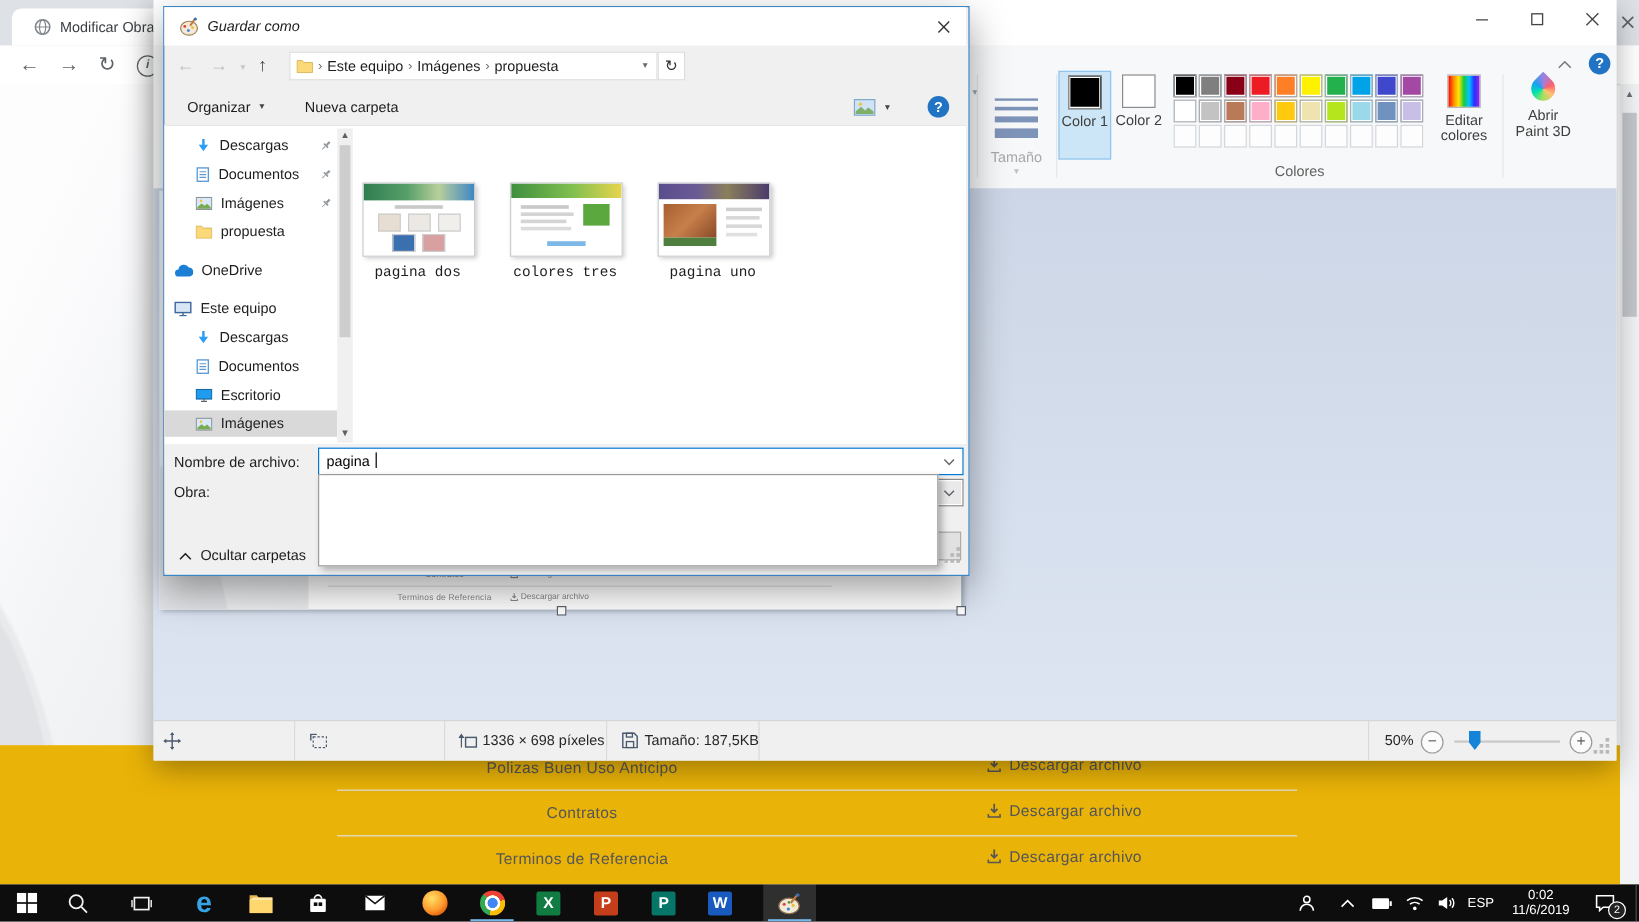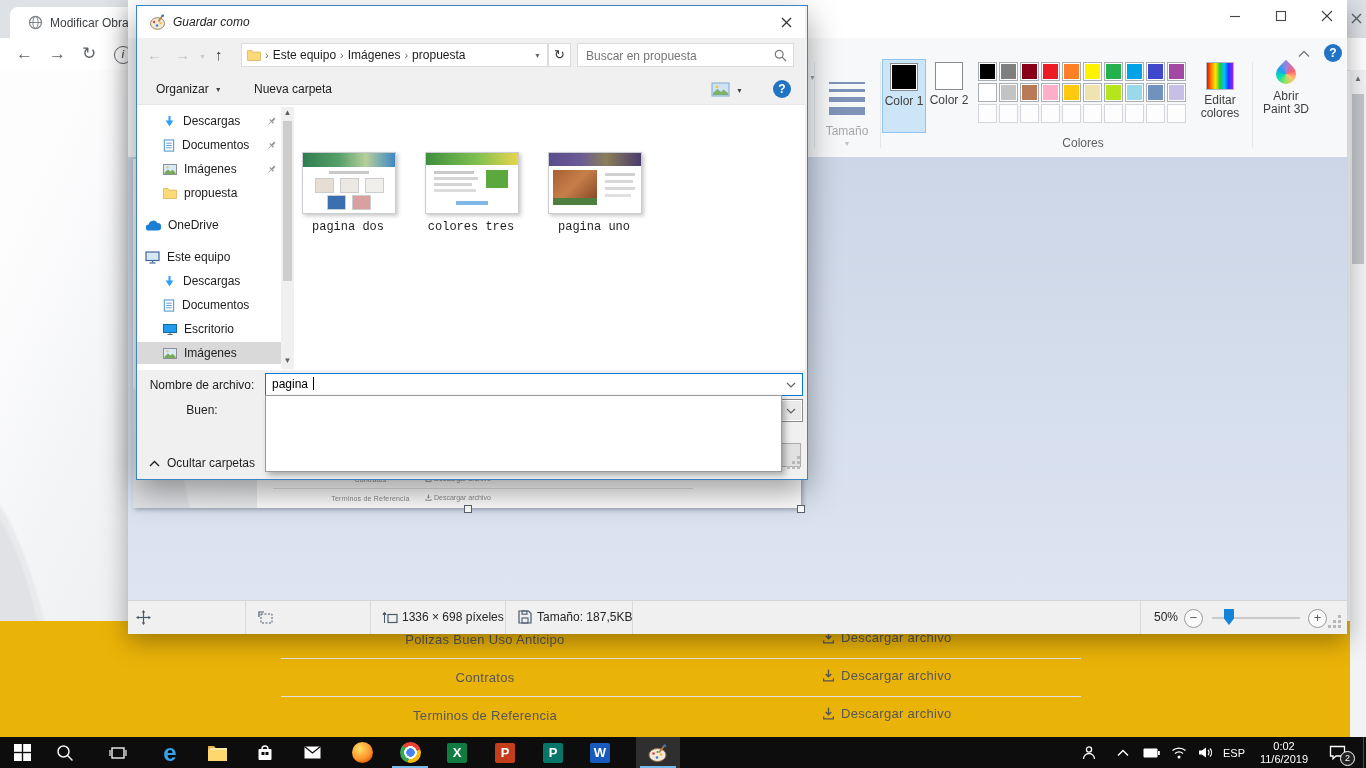--- a/index.html
+++ b/index.html
@@ -90,21 +90,21 @@
   .sb-item.sel{background:#d9d9d9;}
   .sb-scroll{left:144px;top:2px;width:13px;height:262px;background:#f0f0f0;}
   .sb-thumbbar{left:146px;top:16px;width:9px;height:160px;background:#cdcdcd;}
   .sb-arrow{left:146px;width:9px;font-size:8px;color:#606060;text-align:center;line-height:10px;}
   .files{left:165px;top:47px;display:flex;gap:31px;font-family:Liberation Mono, monospace;}
   .file{width:92px;text-align:center;}
   .thumb{position:relative;width:92px;height:60px;background:#fff;border:1px solid #c9ccd1;
     box-shadow:2px 2px 4px rgba(0,0,0,.22);overflow:hidden;}
   .fname{margin-top:6px;font-size:12px;color:#1d1d1d;}
   .d-footer{left:0;top:364px;width:668px;height:107px;background:#f0f0f0;}
-  .flabel{font-size:12px;color:#1d1d1d;text-align:center;width:114px;}
+  .flabel{font-size:12px;color:#1d1d1d;text-align:left;width:114px;}
   .fninput{left:128px;top:3px;width:538px;height:23px;background:#fff;border:1px solid #0078d7;box-sizing:border-box;
     font-size:12px;color:#000;line-height:21px;padding-left:6px;}
   .caret{display:inline-block;width:1px;height:13px;background:#000;vertical-align:-2px;margin-left:5px;}
   .typecombo{left:128px;top:29px;width:538px;height:23px;background:#fff;border:1px solid #8a8a8a;box-sizing:border-box;}
   .combobtn{position:absolute;right:1px;top:1px;width:20px;height:19px;background:#e9e9e9;border-left:1px solid #c7c7c7;
     display:flex;align-items:center;justify-content:center;}
   .cancel-sliver{left:560px;top:73px;width:104px;height:24px;background:#e1e1e1;border:1px solid #adadad;box-sizing:border-box;}
   .droppanel{left:128px;top:25px;width:515px;height:75px;background:#fff;border:1px solid #9b9b9b;
     box-shadow:3px 3px 6px rgba(0,0,0,.3);}
   .hidefold{left:12px;top:86px;display:flex;align-items:center;gap:7px;font-size:12px;color:#1d1d1d;}
@@ -376,27 +376,20 @@
       <span class="crumbsep">›</span>
       <span class="crumb">Este equipo</span>
       <span class="crumbsep">›</span>
       <span class="crumb">Imágenes</span>
       <span class="crumbsep">›</span>
       <span class="crumb">propuesta</span>
       <span class="tri" style="margin-left:auto;padding-right:6px;color:#6a6a6a">▼</span>
     </div>
     <div class="abs refreshbox">↻</div>
 
-    <div class="abs searchbox">
-      <input placeholder="Buscar en propuesta" style="">
-      <svg class="abs" style="left:196px;top:5px" width="13" height="13" viewBox="0 0 13 13">
-        <circle cx="5.2" cy="5.2" r="3.9" fill="none" stroke="#777" stroke-width="1.2"></circle>
-        <line x1="8.2" y1="8.2" x2="12" y2="12" stroke="#777" stroke-width="1.2"></line>
-      </svg>
-    </div>
 
     <div class="abs" style="left:19px;top:76px;display:flex;gap:6px;align-items:center">
       <span class="tbtn">Organizar</span>
       <span class="tri" style="color:#444">▼</span>
     </div>
     <div class="abs tbtn" style="left:117px;top:76px">Nueva carpeta</div>
     <svg class="abs" style="left:574px;top:76px" width="19" height="15" viewBox="0 0 19 15">
       <rect x="1" y="1" width="17" height="13" fill="#cfe3f5" stroke="#7fa8cc" stroke-width="1"></rect>
       <path d="M2 11l4.5-4 3.5 3 2.5-2.5L17 11v2H2z" fill="#7fb069"></path>
       <circle cx="6" cy="4.8" r="1.4" fill="#f5c242"></circle>
@@ -550,21 +543,21 @@
     </div>
 
     <div class="abs d-footer">
       <div class="abs flabel" style="left:8px;top:8px">Nombre de archivo:</div>
       <div class="abs fninput">
         <span>pagina</span><span class="caret"></span>
         <svg class="abs" style="right:6px;top:8px" width="10" height="6" viewBox="0 0 10 6">
           <path d="M1 1l4 4 4-4" fill="none" stroke="#5f6368" stroke-width="1.2"></path>
         </svg>
       </div>
-      <div class="abs flabel" style="left:8px;top:33px">Buen:</div>
+      <div class="abs flabel" style="left:8px;top:33px">Obra:</div>
       <div class="abs typecombo">
         <div class="combobtn">
           <svg width="10" height="6" viewBox="0 0 10 6">
             <path d="M1 1l4 4 4-4" fill="none" stroke="#5f6368" stroke-width="1.2"></path>
           </svg>
         </div>
       </div>
       <div class="abs cancel-sliver"></div>
       <div class="abs droppanel"></div>
       <div class="abs hidefold">

